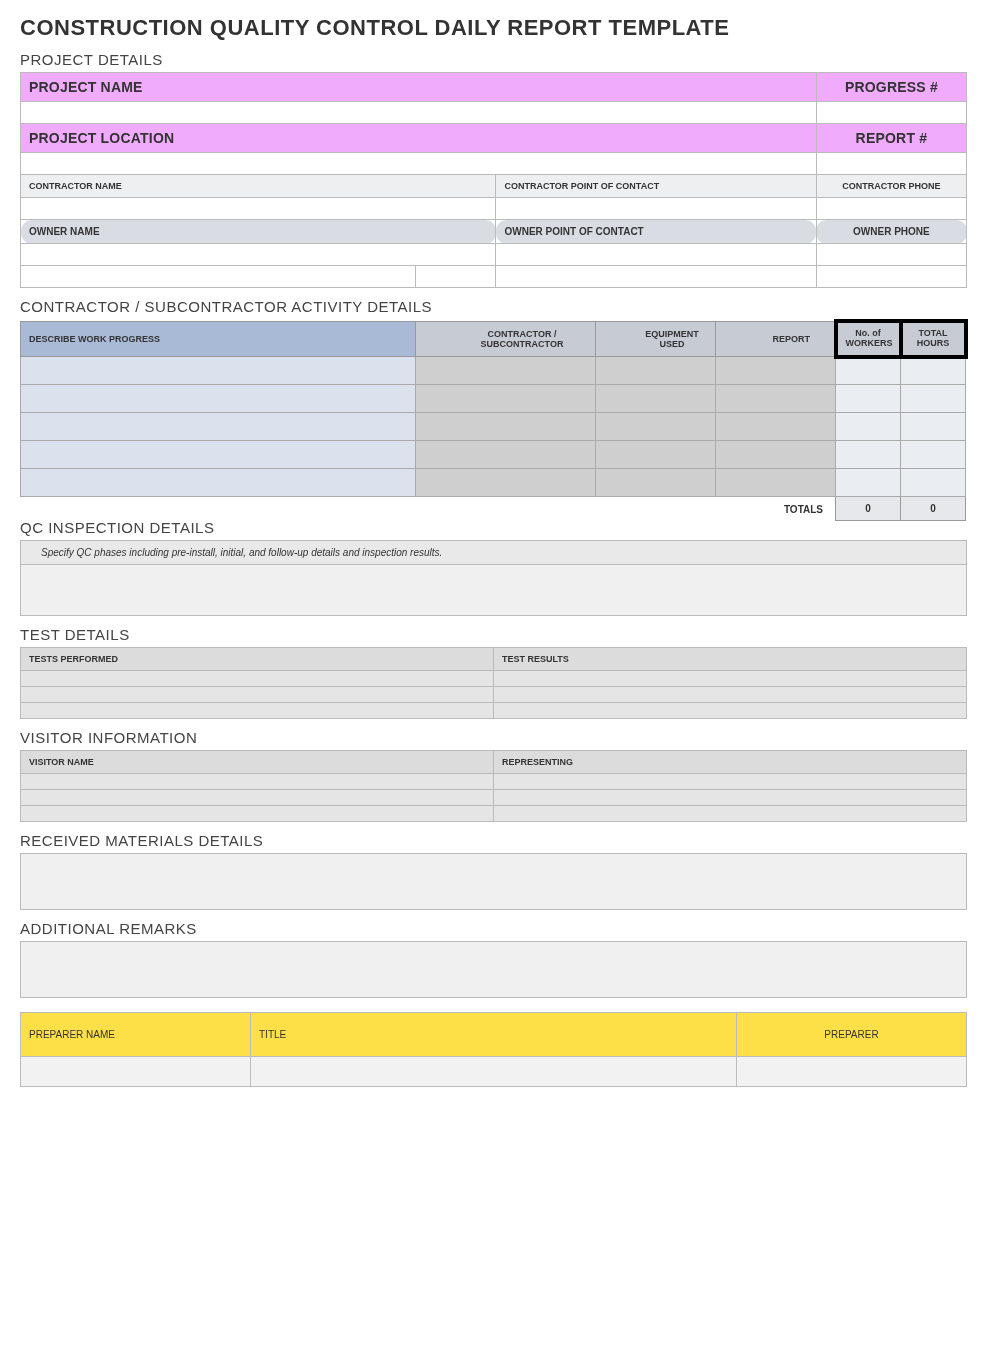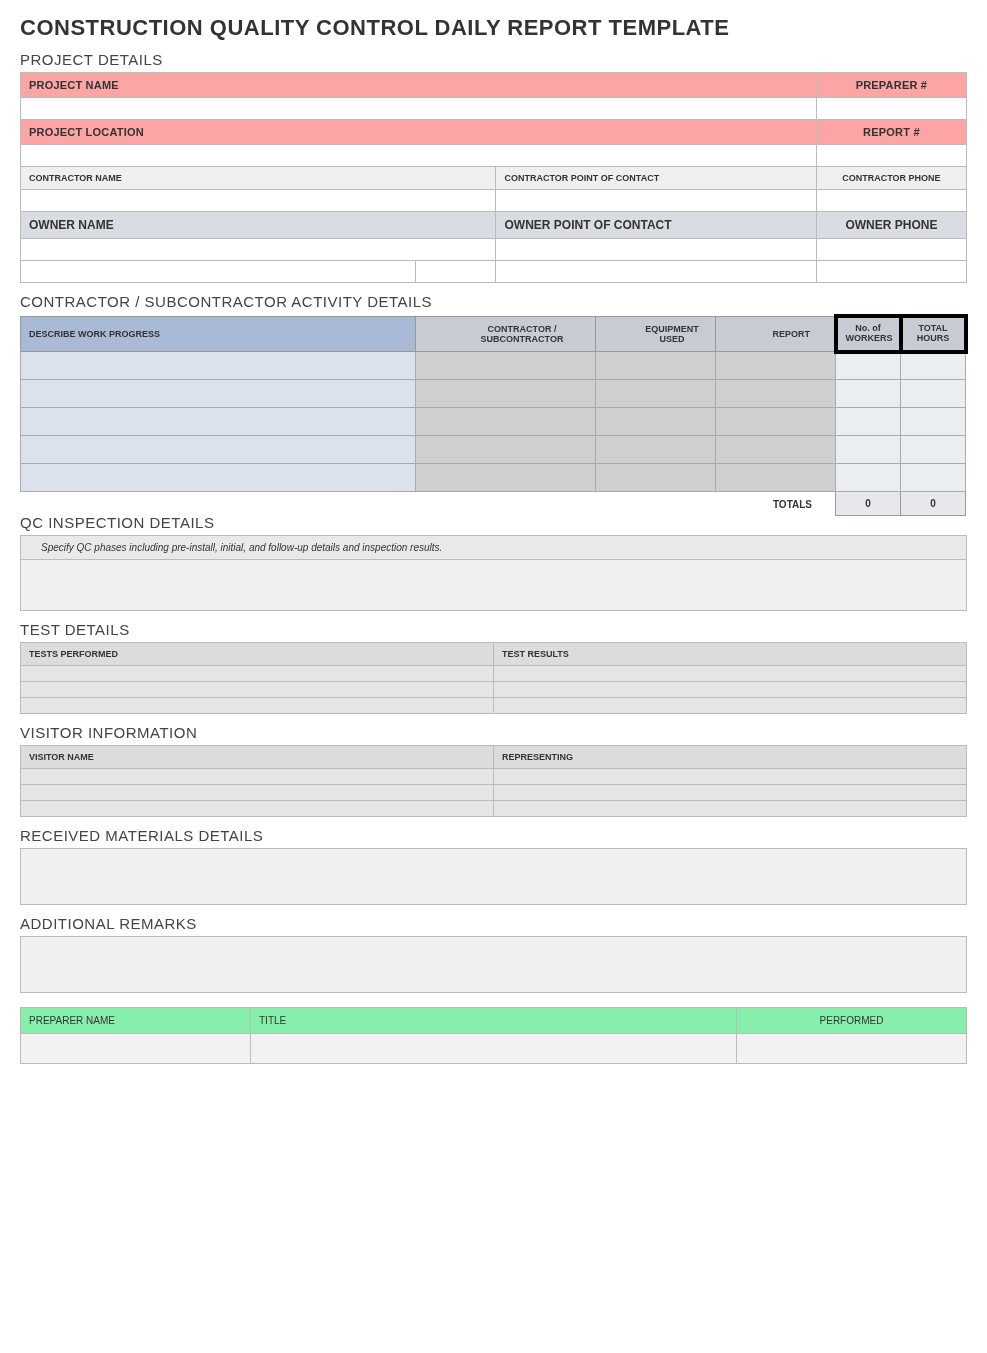--- a/index.html
+++ b/index.html
@@ -31,48 +31,49 @@
     table-layout: fixed;
   }
   td, th {
     border: 1px solid #bbb;
     padding: 6px 8px;
     font-size: 10px;
     vertical-align: middle;
     box-sizing: border-box;
   }
   .hdr {
-    background: #fca5a5;
+    background: #f0abfc;
     font-weight: bold;
-    font-size: 11px;
+    font-size: 14px;
     letter-spacing: 0.2px;
   }
   .hdr-center { text-align: center; }
   .hdr-light {
     background: #eeeff1;
     font-weight: bold;
     font-size: 9px;
   }
   .hdr-owner {
     background: #d9dde3;
     font-weight: bold;
-    font-size: 12px;
+    font-size: 10px;
+    border-radius: 11px;
   }
   .input-cell {
     background: #fff;
     height: 22px;
   }
   
   .act-h1 { background: #a9bad6; font-weight: bold; font-size: 9px; border:1px solid #999; }
   .act-h2 { background: #c7ccd4; font-weight: bold; font-size: 9px; text-align:center; border:1px solid #999;padding-left:41px;}
   .act-h3 { background: #c7ccd4; font-weight: bold; font-size: 9px; text-align:center; border:4px solid #000000;}
   .act-row .c1 { background: #dbe2ee; height:28px; border:1px solid #aaa;}
   .act-row .c2, .act-row .c3, .act-row .c4 { background: #cfcfcf; border:1px solid #aaa;}
   .act-row .c5, .act-row .c6 { background: #eaedf2; border:1px solid #aaa;}
-  .totals-lbl { border:none; text-align:right; font-weight:bold; font-size:10px; padding-right:23px;}
+  .totals-lbl { border:none; text-align:right; font-weight:bold; font-size:10px; padding-right:12px;}
   .totals-val { background:#e6e8ec; border:1px solid #999; text-align:center; font-weight:bold; font-size:10px;}
   
   .qc-hint {
     background: #e9e9e9;
     border:1px solid #bbb;
     font-style: italic;
     font-size: 10px;
     padding:6px 20px;
   }
   .qc-body {
@@ -80,41 +81,41 @@
     border:1px solid #bbb;
     border-top:none;
     height:50px;
   }
   
   .simple-hdr { background:#dcdcdc; font-weight:bold; font-size:9px; border:1px solid #bbb;}
   .simple-row td { background:#e5e5e5; height:16px; border:1px solid #bbb;}
   
   .bigbox { border:1px solid #bbb; background:#f0f0f0; height:55px; }
   
-  .sign-hdr { background:#86efac; font-size:10px; text-align:left; padding:7px 8px; border:1px solid #bbb; font-weight:normal;}
+  .sign-hdr { background:#fde047; font-size:10px; text-align:left; padding:16px 8px; border:1px solid #bbb; font-weight:normal;}
   .sign-hdr.center { text-align:center;}
   .sign-row td { background:#f2f2f2; height:30px; border:1px solid #bbb;}
 </style>
 </head>
 <body>
 
 <h1>CONSTRUCTION QUALITY CONTROL DAILY REPORT TEMPLATE</h1>
 
 <h2>PROJECT DETAILS</h2>
 <table>
   <colgroup>
     <col style="width:395px">
       <col style="width:80px">
       <col style="width:320px">
       <col style="width:150px">
   </colgroup>
   <tbody>
       <tr>
     <td class="hdr" colspan="3">PROJECT NAME</td>
-    <td class="hdr hdr-center">PREPARER #</td>
+    <td class="hdr hdr-center">PROGRESS #</td>
   </tr>
   <tr>
     <td class="input-cell" colspan="3"></td>
     <td class="input-cell"></td>
   </tr>
   <tr>
     <td class="hdr" colspan="3">PROJECT LOCATION</td>
     <td class="hdr hdr-center">REPORT #</td>
   </tr>
   <tr>
@@ -284,21 +285,21 @@
 <table>
   <colgroup>
       <col style="width:230px">
       <col>
       <col style="width:230px">
     </colgroup>
   <tbody>
       <tr>
     <td class="sign-hdr">PREPARER NAME</td>
     <td class="sign-hdr">TITLE</td>
-    <td class="sign-hdr center">PERFORMED</td>
+    <td class="sign-hdr center">PREPARER</td>
   </tr>
   <tr class="sign-row">
     <td></td>
     <td></td>
     <td></td>
   </tr>
 </tbody>
   </table>
 
 </body></html>

